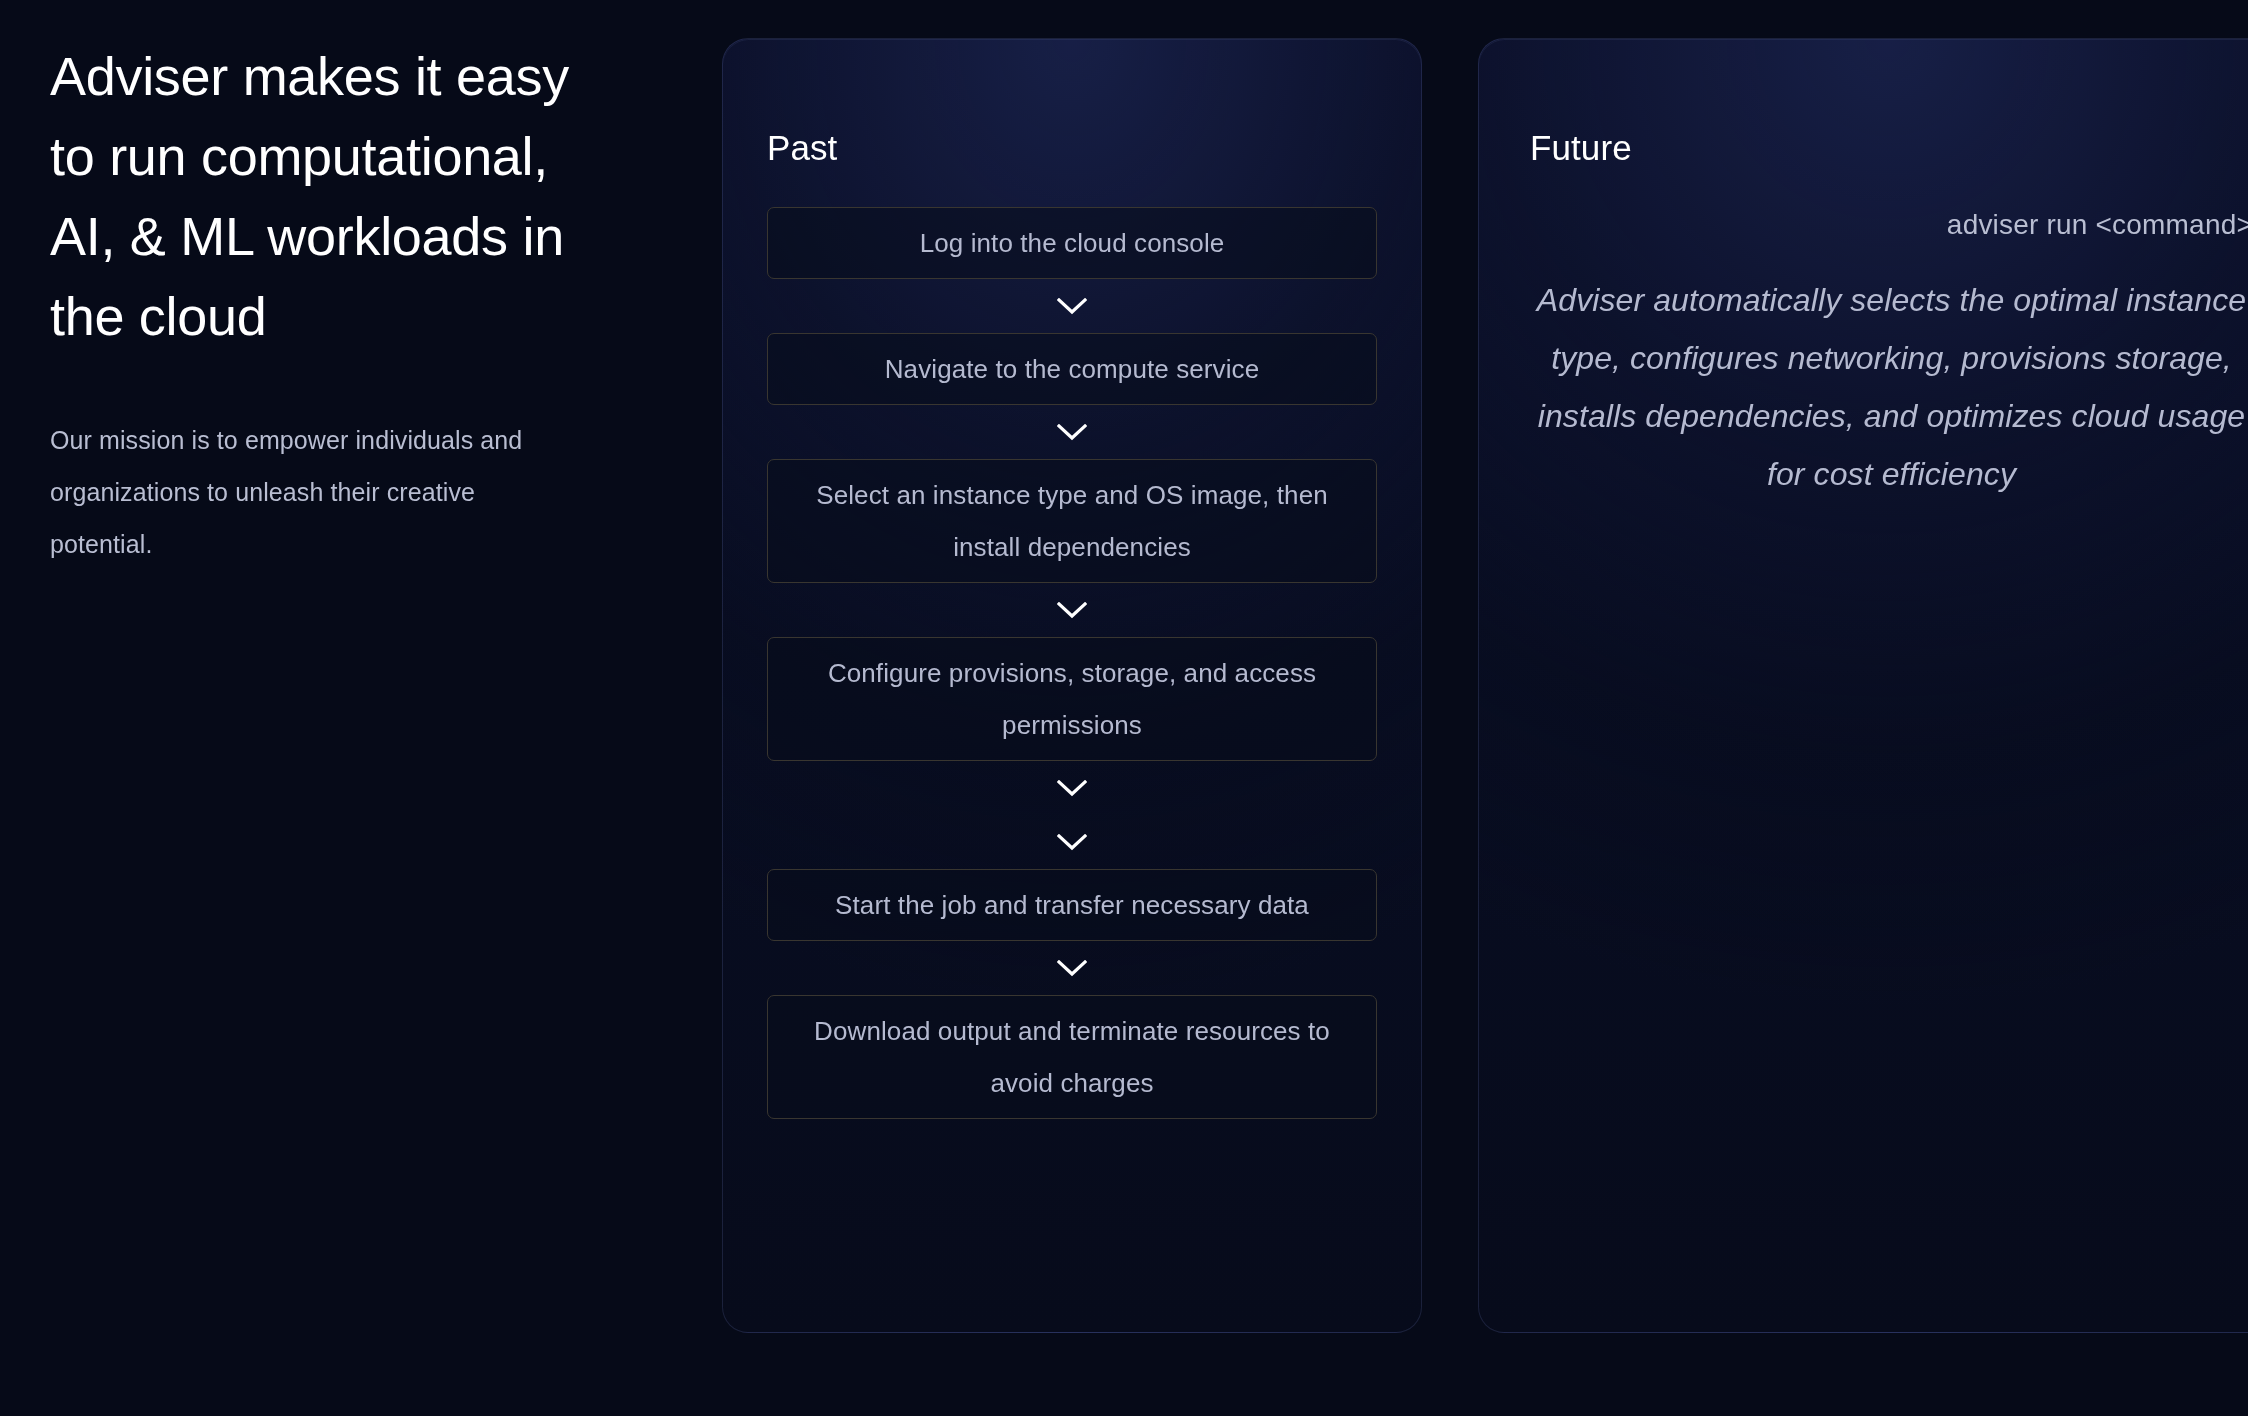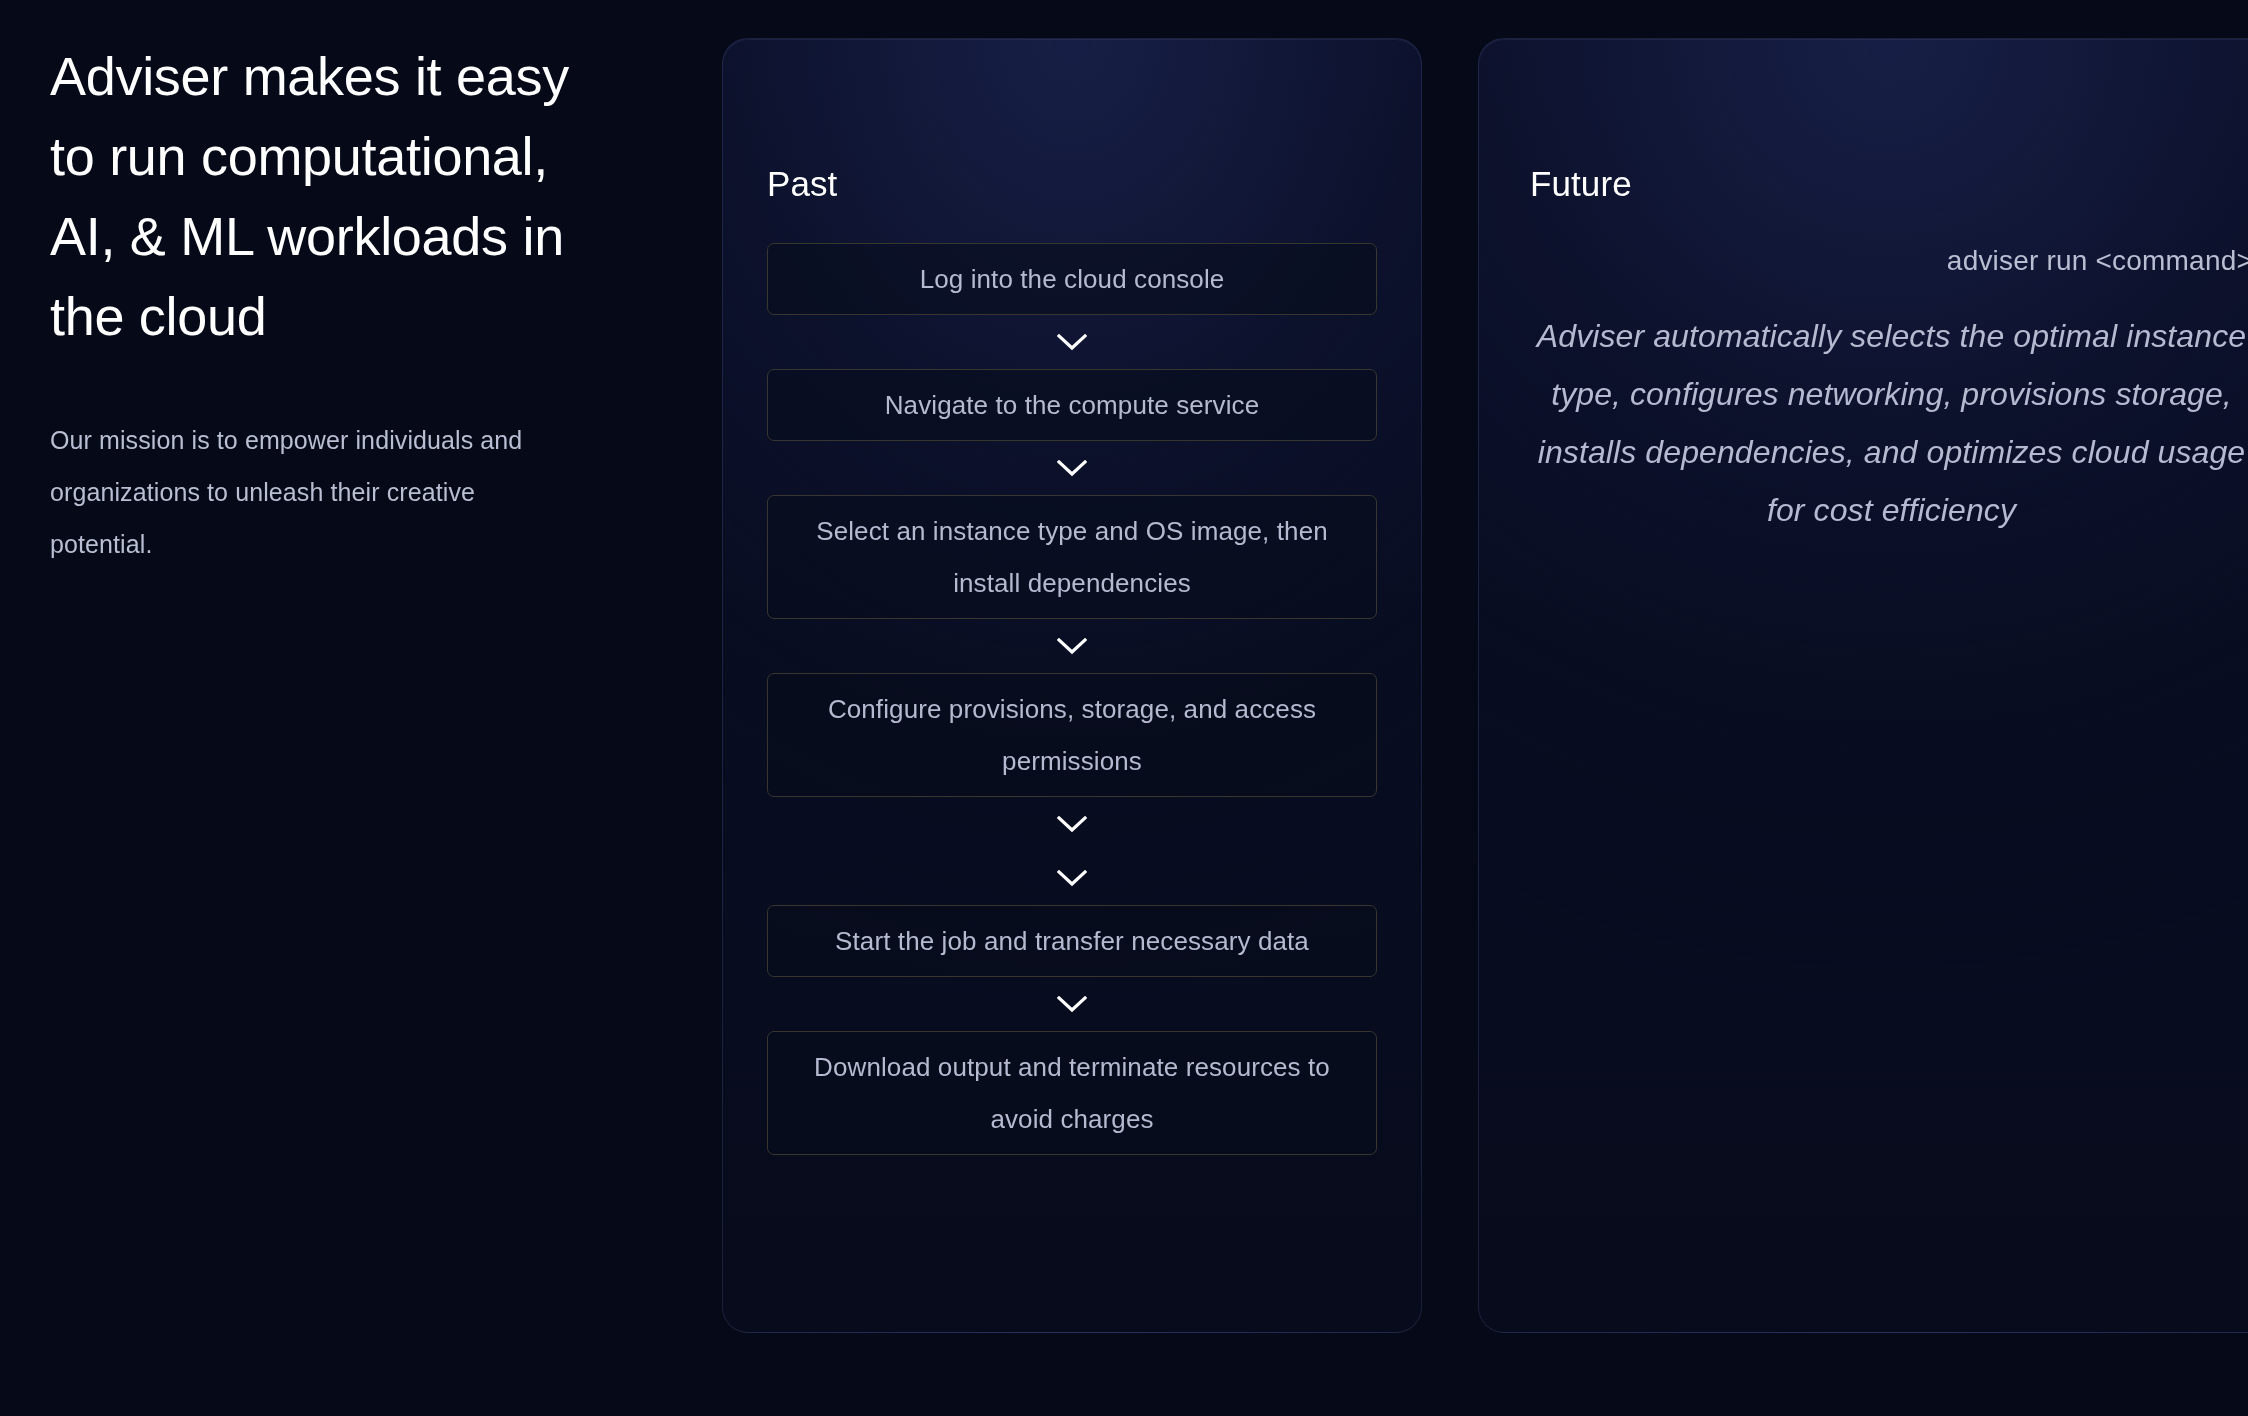--- a/index.html
+++ b/index.html
@@ -81,21 +81,20 @@
     height: 100%;
   }
 
   .card-title {
     color: #ffffff;
     font-size: 35px;
     font-weight: 400;
     line-height: 42px;
     letter-spacing: 0.1px;
     margin-bottom: 38px;
-    margin-top: 36px;
   }
 
   
   .steps { display: flex; flex-direction: column; }
 
   .step {
     border: 1px solid #393630;
     border-radius: 7px;
     background: rgba(8,12,28,0.55);
     color: #b5bad0;

